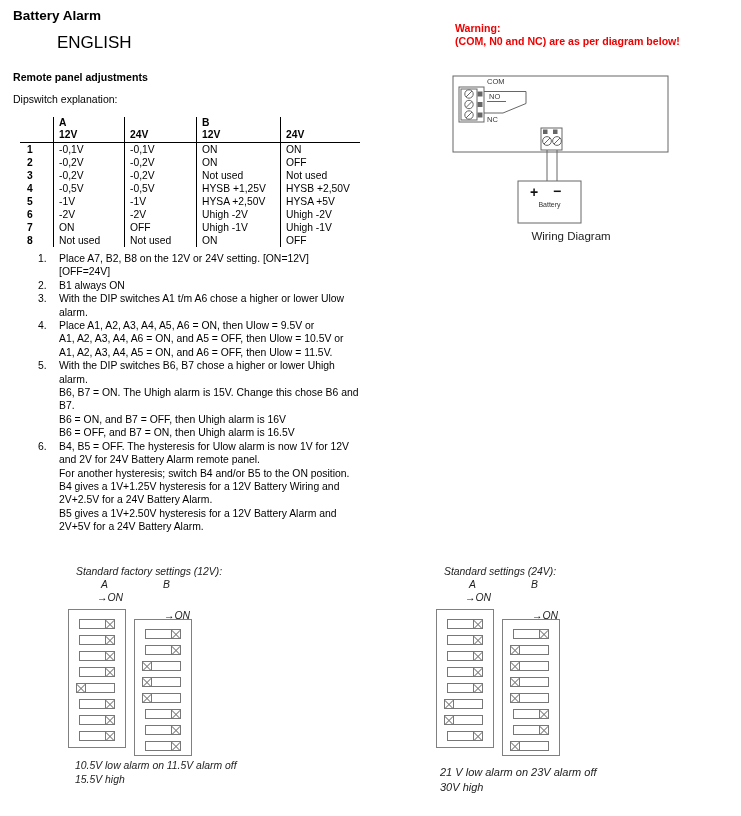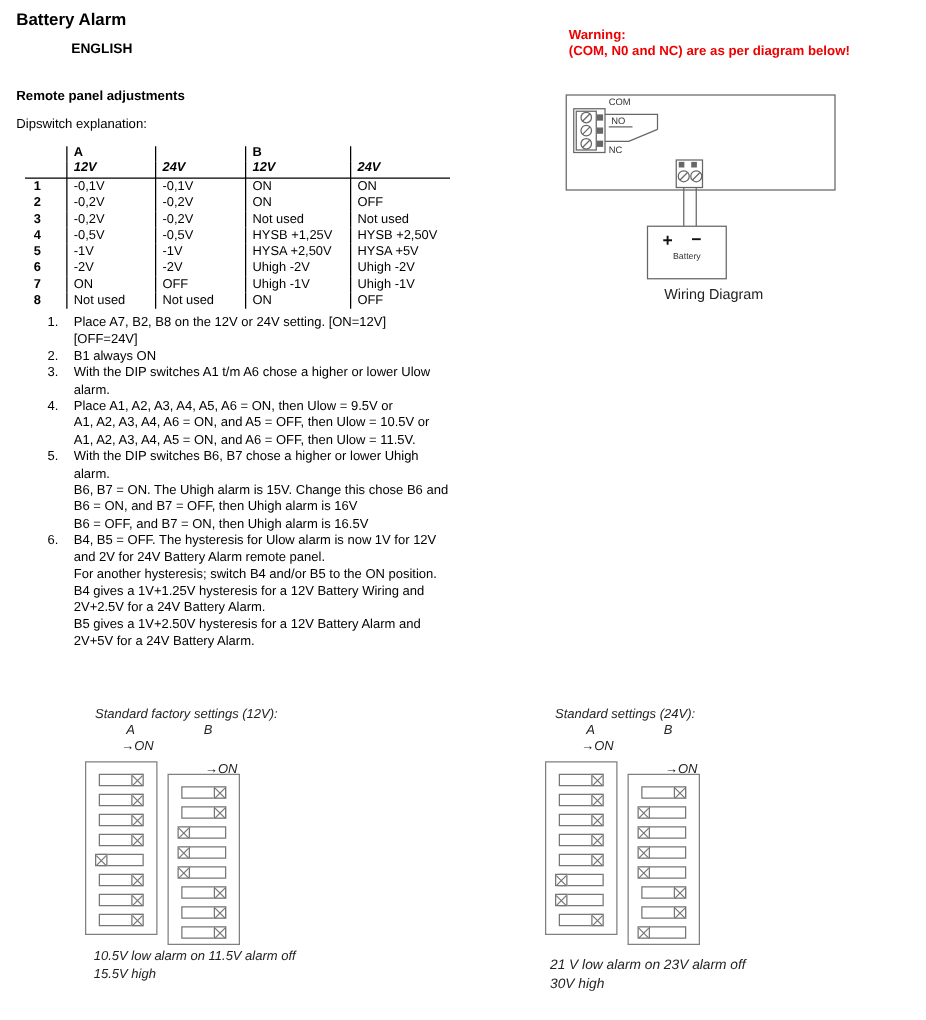--- a/index.html
+++ b/index.html
@@ -1,34 +1,34 @@
 <!DOCTYPE html>
 <html><head>
 <meta charset="utf-8">
 <style>
   html,body { margin:0; padding:0; background:#fff; }
   .page {
     position:relative; width:741px; height:816px; background:#ffffff;
     font-family:"Liberation Sans", sans-serif; color:#000; overflow:hidden;
   }
   .doc-title   { position:absolute; left:13px; top:8px;  font-size:13.5px; font-weight:bold; }
-  .doc-lang    { position:absolute; left:13px; top:33px; font-size:11px; font-weight:bold;padding-left:44px; }
+  .doc-lang    { position:absolute; left:13px; top:33px; font-size:17px; font-weight:normal;padding-left:44px; }
   .warning     { position:absolute; left:455px; top:22px; font-size:10.6px; font-weight:bold;
                  color:#ee0000; line-height:13.4px; }
   .section-heading { position:absolute; left:13px; top:71px; font-size:10.6px; font-weight:bold; }
   .table-intro { position:absolute; left:13px; top:93px; font-size:10.5px; }
 
   
   .dip-table { position:absolute; left:20px; top:117px;
                display:grid; grid-template-columns:33px 71px 72px 84px 80px;
                grid-template-rows:12px 14px; grid-auto-rows:13px; font-size:10.3px; }
   .dip-table .c { box-sizing:border-box; padding-left:5px; line-height:13px; white-space:nowrap; }
   .dip-table .h { font-weight:bold; line-height:12px; }
   .dip-table .vb { border-left:1px solid #000; }
-  .dip-table .hb { border-bottom:1.5px solid #000;font-style:italic; }
+  .dip-table .hb { border-bottom:1.5px solid #000; }
   .dip-table .num { font-weight:bold; padding-left:7px; }
 
   
   .wiring-svg { position:absolute; left:450px; top:74px; }
   .wiring-svg text { font-family:"Liberation Sans", sans-serif; }
   .wiring-svg .t7  { font-size:7.5px; fill:#333; }
   .wiring-svg .t7b { font-size:7px;  fill:#333; }
   .wiring-svg .sym { font-size:14px; font-weight:bold; fill:#111; }
   .wiring-caption { position:absolute; left:505px; top:230px; width:132px;
                     text-align:center; font-size:11.5px; color:#222; }
@@ -203,20 +203,21 @@
           <div class="iline">A1, A2, A3, A4, A6 = ON, and A5 = OFF, then Ulow = 10.5V or</div>
           <div class="iline">A1, A2, A3, A4, A5 = ON, and A6 = OFF, then Ulow = 11.5V.</div>
         </div>
       </div>
       <div class="instr">
         <div class="inum">5.</div>
         <div class="ibody">
           <div class="iline">With the DIP switches B6, B7 chose a higher or lower Uhigh</div>
           <div class="iline">alarm.</div>
           <div class="iline">B6, B7 = ON. The Uhigh alarm is 15V. Change this chose B6 and</div>
+          <div class="iline">B7.</div>
           <div class="iline">B6 = ON, and B7 = OFF, then Uhigh alarm is 16V</div>
           <div class="iline">B6 = OFF, and B7 = ON, then Uhigh alarm is 16.5V</div>
         </div>
       </div>
       <div class="instr">
         <div class="inum">6.</div>
         <div class="ibody">
           <div class="iline">B4, B5 = OFF. The hysteresis for Ulow alarm is now 1V for 12V</div>
           <div class="iline">and 2V for 24V Battery Alarm remote panel.</div>
           <div class="iline">For another hysteresis; switch B4 and/or B5 to the ON position.</div>

